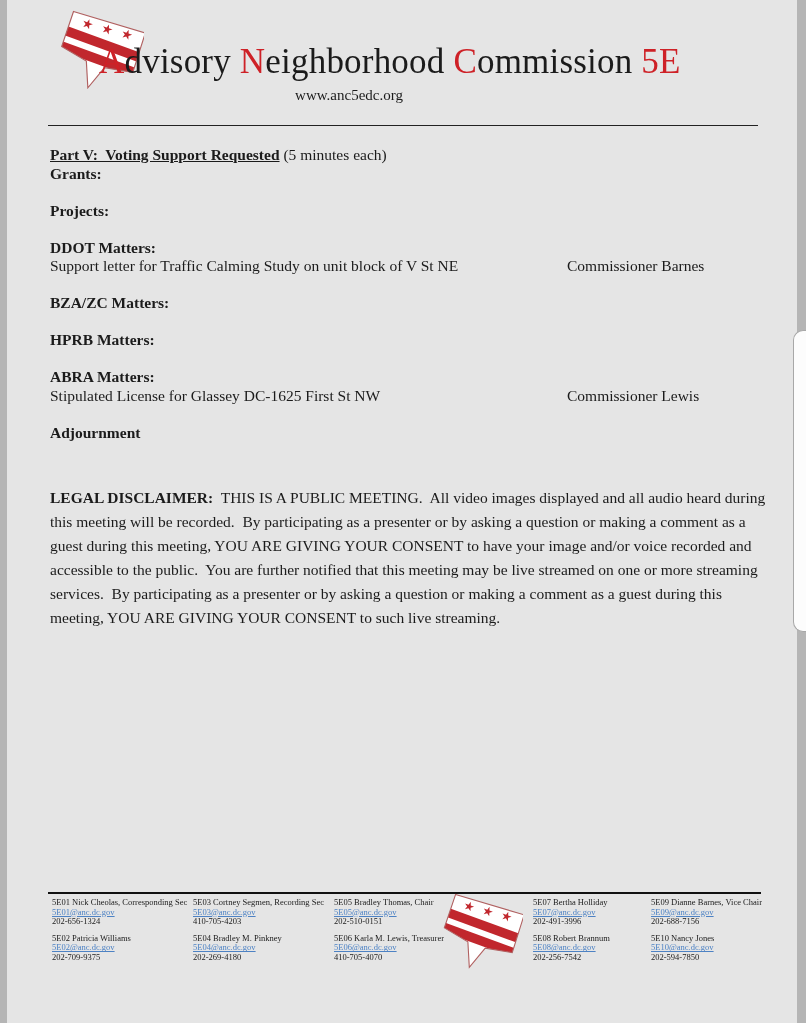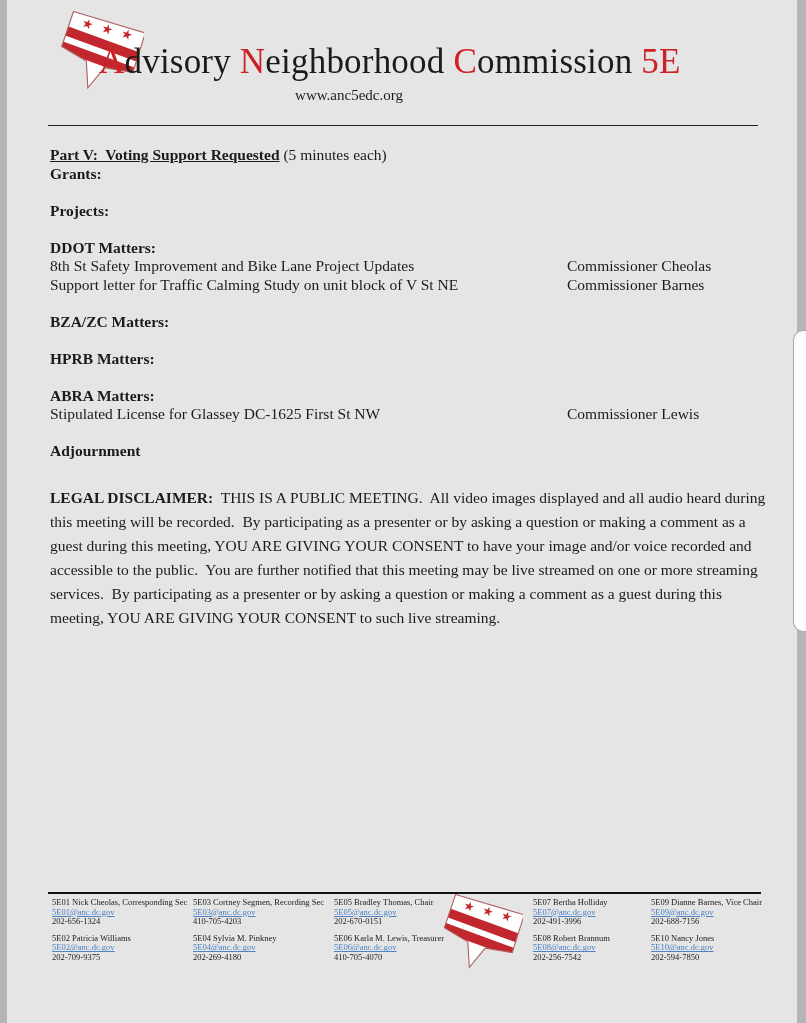--- a/index.html
+++ b/index.html
@@ -70,21 +70,20 @@
   <div class="website">www.anc5edc.org</div>
   <div class="hr"></div>
 
   <div class="ag">
     <div class="ag-row"><span class="b u">Part V:  Voting Support Requested</span><span> (5 minutes each)</span></div>
     <div class="ag-row b">Grants:</div>
     <div class="ag-gap"></div>
     <div class="ag-row b">Projects:</div>
     <div class="ag-gap"></div>
     <div class="ag-row b">DDOT Matters:</div>
-    <div class="ag-row"><span>8th St Safety Improvement and Bike Lane Project Updates</span><span class="sponsor">Commissioner Cheolas</span></div>
     <div class="ag-row"><span>Support letter for Traffic Calming Study on unit block of V St NE</span><span class="sponsor">Commissioner Barnes</span></div>
     <div class="ag-gap"></div>
     <div class="ag-row b">BZA/ZC Matters:</div>
     <div class="ag-gap"></div>
     <div class="ag-row b">HPRB Matters:</div>
     <div class="ag-gap"></div>
     <div class="ag-row b">ABRA Matters:</div>
     <div class="ag-row"><span>Stipulated License for Glassey DC-1625 First St NW</span><span class="sponsor">Commissioner Lewis</span></div>
     <div class="ag-gap"></div>
     <div class="ag-row b">Adjournment</div>
@@ -107,31 +106,31 @@
     </div>
   </div>
 
   <div class="fcol fc2">
     <div class="entry">
       <div>5E03 Cortney Segmen, Recording Sec</div>
       <div><span class="email">5E03@anc.dc.gov</span></div>
       <div>410-705-4203</div>
     </div>
     <div class="entry">
-      <div>5E04 Sylvia M. Pinkney</div>
+      <div>5E04 Bradley M. Pinkney</div>
       <div><span class="email">5E04@anc.dc.gov</span></div>
       <div>202-269-4180</div>
     </div>
   </div>
 
   <div class="fcol fc3">
     <div class="entry">
       <div>5E05 Bradley Thomas, Chair</div>
       <div><span class="email">5E05@anc.dc.gov</span></div>
-      <div>202-670-0151</div>
+      <div>202-510-0151</div>
     </div>
     <div class="entry">
       <div>5E06 Karla M. Lewis, Treasurer</div>
       <div><span class="email">5E06@anc.dc.gov</span></div>
       <div>410-705-4070</div>
     </div>
   </div>
 
   <svg class="logo-ftr" width="88" height="84" viewBox="0 0 100 100">
     <g transform="rotate(20 50 48)">

